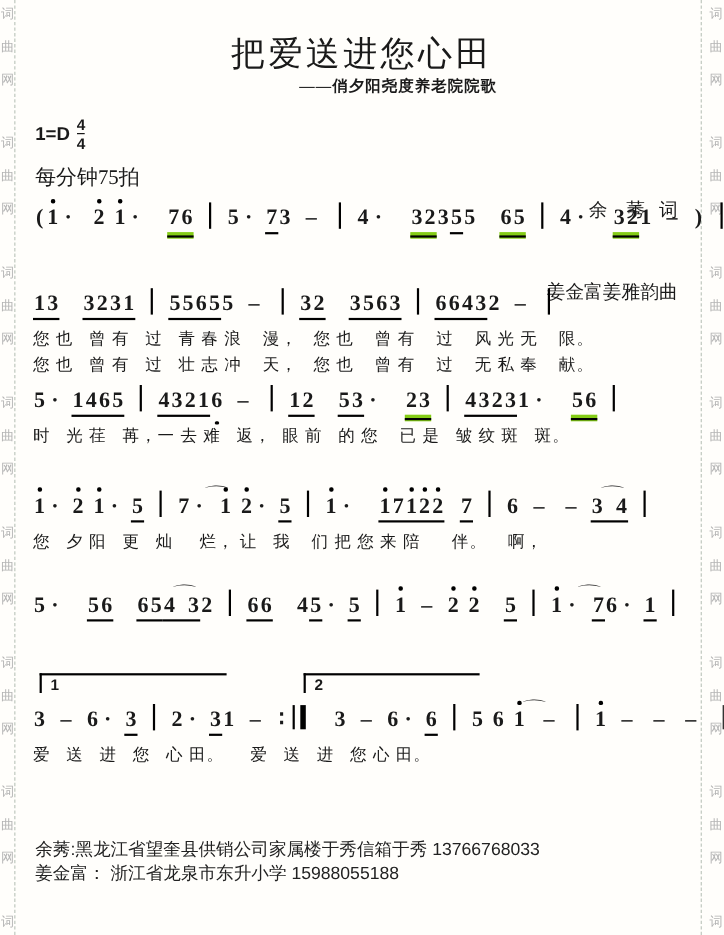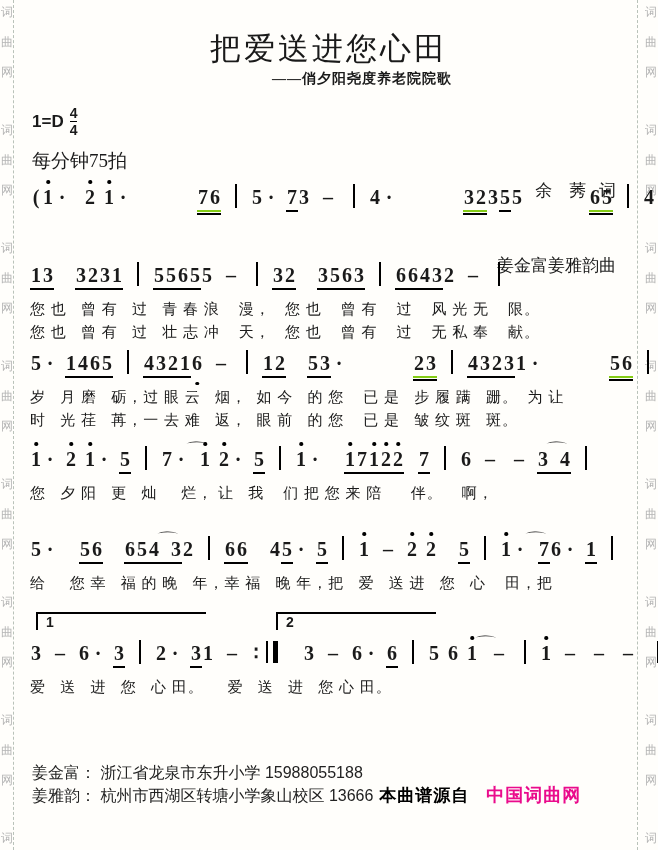--- a/index.html
+++ b/index.html
@@ -24,21 +24,21 @@
   .credits{position:absolute;top:128px;right:42px;text-align:right;font-size:17px;
            font-weight:normal;line-height:25px;white-space:pre;}
   .system{position:absolute;left:30px;width:580px;}
   .notes{font-size:20px;font-weight:bold;white-space:nowrap;height:34px;}
   .nt{position:relative;display:inline-block;min-width:12px;text-align:center;}
   .hi::before,.lo::after{content:"";position:absolute;left:50%;transform:translateX(-50%);
       width:3.5px;height:3.5px;background:#000;border-radius:50%;}
   .hi::before{top:-6px;} .lo::after{bottom:-10px;}
   .grp{display:inline-block;position:relative;}
   .u1{border-bottom:2px solid #000;padding-bottom:1px;}
-  .u2{border-bottom:2px solid #84cc16;padding-bottom:1px;margin-left:45px;}
+  .u2{border-bottom:6px solid #84cc16;padding-bottom:1px;}
   .u2::after{content:"";position:absolute;left:0;right:0;bottom:-5px;border-bottom:2px solid #000;}
   .bar{display:inline-block;width:2px;height:24px;background:#000;margin:0 7px;vertical-align:-4px;}
   .fin{display:inline-block;width:5px;height:22px;border-left:2px solid #000;
        border-right:5px solid #000;margin:0 4px;vertical-align:-3px;}
   .sp{display:inline-block;width:7px;}
   .adot{margin:0 2px;}
   .dash{margin:0 5px;}
   .slur{display:inline-block;transform:translateY(-14px) scaleX(1.9);font-size:13px;
         width:10px;font-weight:normal;}
   .lyrics{font-size:15px;line-height:19px;white-space:pre;letter-spacing:1px;margin-top:4px;}
@@ -132,43 +132,41 @@
   </div>
 
   <div class="system" style="top:262px">
     <div class="notes"><span class="grp u1"><span class="nt">1</span><span class="nt">3</span></span><span class="sp"></span><span class="sp"></span><span class="sp"></span><span class="grp u1"><span class="nt">3</span><span class="nt">2</span><span class="nt">3</span><span class="nt">1</span></span><span class="sp"></span><span class="bar"></span><span class="sp"></span><span class="grp u1"><span class="nt">5</span><span class="nt">5</span><span class="nt">6</span><span class="nt">5</span></span><span class="nt">5</span><span class="sp"></span><span class="nt dash">–</span><span class="sp"></span><span class="bar"></span><span class="sp"></span><span class="grp u1"><span class="nt">3</span><span class="nt">2</span></span><span class="sp"></span><span class="sp"></span><span class="sp"></span><span class="grp u1"><span class="nt">3</span><span class="nt">5</span><span class="nt">6</span><span class="nt">3</span></span><span class="sp"></span><span class="bar"></span><span class="sp"></span><span class="grp u1"><span class="nt">6</span><span class="nt">6</span><span class="nt">4</span><span class="nt">3</span></span><span class="nt">2</span><span class="sp"></span><span class="nt dash">–</span><span class="sp"></span><span class="bar"></span></div>
     <div class="lyrics">您 也   曾 有   过   青 春 浪    漫，   您 也    曾 有    过    风 光 无    限。</div>
     <div class="lyrics">您 也   曾 有   过   壮 志 冲    天，   您 也    曾 有    过    无 私 奉    献。</div>
   </div>
 
   <div class="system" style="top:350px">
     <div class="notes"><span class="nt">5</span><span class="nt adot">·</span><span class="sp"></span><span class="grp u1"><span class="nt">1</span><span class="nt">4</span><span class="nt">6</span><span class="nt">5</span></span><span class="sp"></span><span class="bar"></span><span class="sp"></span><span class="grp u1"><span class="nt">4</span><span class="nt">3</span><span class="nt">2</span><span class="nt">1</span></span><span class="nt lo">6</span><span class="sp"></span><span class="nt dash">–</span><span class="sp"></span><span class="bar"></span><span class="sp"></span><span class="grp u1"><span class="nt">1</span><span class="nt">2</span></span><span class="sp"></span><span class="sp"></span><span class="sp"></span><span class="grp u1"><span class="nt">5</span><span class="nt">3</span></span><span class="nt adot">·</span><span class="sp"></span><span class="sp"></span><span class="sp"></span><span class="grp u2"><span class="nt">2</span><span class="nt">3</span></span><span class="sp"></span><span class="bar"></span><span class="sp"></span><span class="grp u1"><span class="nt">4</span><span class="nt">3</span><span class="nt">2</span><span class="nt">3</span></span><span class="nt">1</span><span class="nt adot">·</span><span class="sp"></span><span class="sp"></span><span class="sp"></span><span class="grp u2"><span class="nt">5</span><span class="nt">6</span></span><span class="sp"></span><span class="bar"></span></div>
-    <div class="lyrics">岁   月 磨   砺，过 眼 云   烟，  如 今   的 您    已 是   步 履 蹒   跚。  为 让</div>
     <div class="lyrics">时   光 荏   苒，一 去 难   返，  眼 前   的 您    已 是   皱 纹 斑   斑。</div>
   </div>
 
   <div class="system" style="top:446px">
     <div class="notes"><span class="nt hi">1</span><span class="nt adot">·</span><span class="sp"></span><span class="nt hi">2</span><span class="sp"></span><span class="nt hi">1</span><span class="nt adot">·</span><span class="sp"></span><span class="grp u1"><span class="nt">5</span></span><span class="sp"></span><span class="bar"></span><span class="sp"></span><span class="nt">7</span><span class="nt adot">·</span><span class="slur">⌒</span><span class="nt hi">1</span><span class="sp"></span><span class="nt hi">2</span><span class="nt adot">·</span><span class="sp"></span><span class="grp u1"><span class="nt">5</span></span><span class="sp"></span><span class="bar"></span><span class="sp"></span><span class="nt hi">1</span><span class="nt adot">·</span><span class="sp"></span><span class="sp"></span><span class="sp"></span><span class="grp u1"><span class="nt hi">1</span><span class="nt">7</span><span class="nt hi">1</span><span class="nt hi">2</span><span class="nt hi">2</span></span><span class="sp"></span><span class="sp"></span><span class="grp u1"><span class="nt">7</span></span><span class="sp"></span><span class="bar"></span><span class="sp"></span><span class="nt">6</span><span class="sp"></span><span class="nt dash">–</span><span class="sp"></span><span class="nt dash">–</span><span class="sp"></span><span class="grp u1"><span class="nt">3</span><span class="slur">⌒</span><span class="nt">4</span></span><span class="sp"></span><span class="bar"></span></div>
     <div class="lyrics">您   夕 阳   更   灿     烂， 让   我    们 把 您 来 陪      伴。    啊，</div>
   </div>
 
   <div class="system" style="top:536px">
     <div class="notes"><span class="nt">5</span><span class="nt adot">·</span><span class="sp"></span><span class="sp"></span><span class="sp"></span><span class="grp u1"><span class="nt">5</span><span class="nt">6</span></span><span class="sp"></span><span class="sp"></span><span class="sp"></span><span class="grp u1"><span class="nt">6</span><span class="nt">5</span></span><span class="grp u1"><span class="nt">4</span><span class="slur">⌒</span><span class="nt">3</span></span><span class="nt">2</span><span class="sp"></span><span class="bar"></span><span class="sp"></span><span class="grp u1"><span class="nt">6</span><span class="nt">6</span></span><span class="sp"></span><span class="sp"></span><span class="sp"></span><span class="nt">4</span><span class="grp u1"><span class="nt">5</span></span><span class="nt adot">·</span><span class="sp"></span><span class="grp u1"><span class="nt">5</span></span><span class="sp"></span><span class="bar"></span><span class="sp"></span><span class="nt hi">1</span><span class="sp"></span><span class="nt dash">–</span><span class="sp"></span><span class="nt hi">2</span><span class="sp"></span><span class="nt hi">2</span><span class="sp"></span><span class="sp"></span><span class="sp"></span><span class="grp u1"><span class="nt">5</span></span><span class="sp"></span><span class="bar"></span><span class="sp"></span><span class="nt hi">1</span><span class="nt adot">·</span><span class="slur">⌒</span><span class="grp u1"><span class="nt">7</span></span><span class="nt">6</span><span class="nt adot">·</span><span class="sp"></span><span class="grp u1"><span class="nt">1</span></span><span class="sp"></span><span class="bar"></span></div>
-    <div class="lyrics">给     您 幸   福 的 晚   年，幸 福   晚 年，把   爱   送 进   您   心    田，把</div>
   </div>
 
   <div class="system sys6" style="top:612px">
     <div class="volta" style="left:6px;width:160px;">
       <span>1</span>
     </div>
     <div class="volta" style="left:246px;width:150px;">
       <span>2</span>
     </div>
     <div class="notes"><span class="nt">3</span><span class="sp"></span><span class="nt dash">–</span><span class="sp"></span><span class="nt">6</span><span class="nt adot">·</span><span class="sp"></span><span class="grp u1"><span class="nt">3</span></span><span class="sp"></span><span class="bar"></span><span class="sp"></span><span class="nt">2</span><span class="nt adot">·</span><span class="sp"></span><span class="grp u1"><span class="nt">3</span></span><span class="nt">1</span><span class="sp"></span><span class="nt dash">–</span><span class="sp"></span><span class="nt">∶</span><span class="fin"></span><span class="sp"></span><span class="sp"></span><span class="sp"></span><span class="nt">3</span><span class="sp"></span><span class="nt dash">–</span><span class="sp"></span><span class="nt">6</span><span class="nt adot">·</span><span class="sp"></span><span class="grp u1"><span class="nt">6</span></span><span class="sp"></span><span class="bar"></span><span class="sp"></span><span class="nt">5</span><span class="sp"></span><span class="nt">6</span><span class="sp"></span><span class="nt hi">1</span><span class="slur">⌒</span><span class="nt dash">–</span><span class="sp"></span><span class="bar"></span><span class="sp"></span><span class="nt hi">1</span><span class="sp"></span><span class="nt dash">–</span><span class="sp"></span><span class="nt dash">–</span><span class="sp"></span><span class="nt dash">–</span><span class="sp"></span><span class="sp"></span><span class="fin"></span></div>
     <div class="lyrics">爱   送   进   您   心 田。     爱   送   进   您 心 田。</div>
   </div>
 
   <div class="footer">
+    <div class="row">余莠:黑龙江省望奎县供销公司家属楼于秀信箱于秀 13766768033</div>
     <div class="row">姜金富： 浙江省龙泉市东升小学 15988055188</div>
-    <div class="row"><span>姜雅韵： 杭州市西湖区转塘小学象山校区 13666</span><span class="src-label"> <span>本曲谱源自</span>   </span><span class="src-site" id="src-site" style="color: rgb(234, 11, 140);">中国词曲网</span></div>
   </div>
 
 </div>
 
 </body></html>

